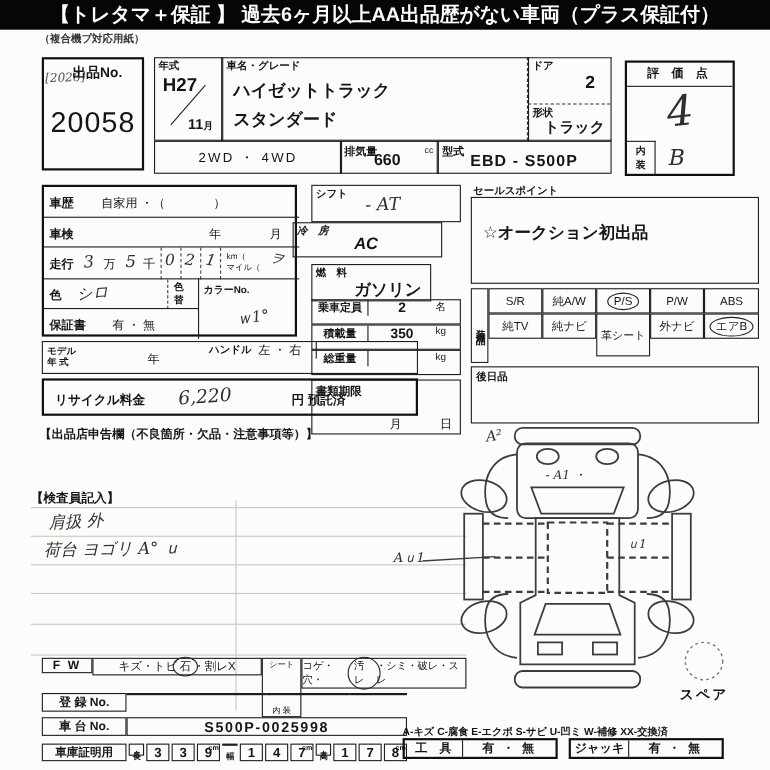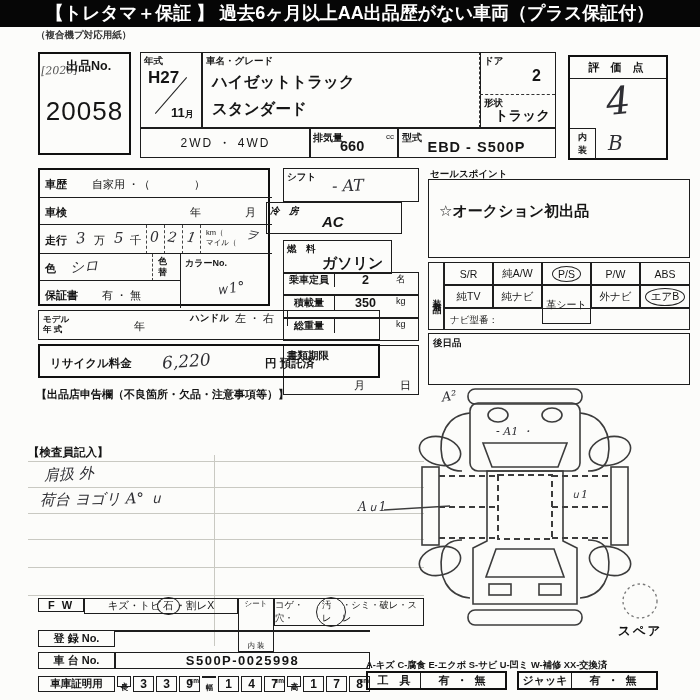--- a/index.html
+++ b/index.html
@@ -188,21 +188,20 @@
     </div>
   <div class="abs cell" style="left:542px;top:285px;width:49px;height:39px;font-size:10px;">
       <span>革シート</span>
     </div>
   <div class="abs cell" style="left:591px;top:285px;width:49px;height:23px;font-size:10.5px;">
       <span>外ナビ</span>
     </div>
   <div class="abs cell" style="left:640px;top:285px;width:50px;height:23px;font-size:10.5px;">
       <span class="circ">エアB</span>
     </div>
-  <div class="abs b1" style="left:444px;top:308px;width:246px;height:22px;font-size:9.5px;padding:5px 0 0 5px;">ナビ型番：</div>
 
   <div class="abs b" style="left:428px;top:333px;width:262px;height:52px;">
     <span class="abs lbl" style="left:4px;top:4px;">後日品</span>
   </div>
 
   <div class="abs flex b" style="left:38px;top:310px;width:342px;height:30px;">
     <div style="width:137px;border-right:1.4px solid #1d1d1d;position:relative;">
       <span class="abs" style="left:4px;top:3px;font-size:8.5px;font-weight:bold;line-height:1.2;">
         <span style="display:block;">モデル</span>
         <span style="display:block;">年 式</span>

